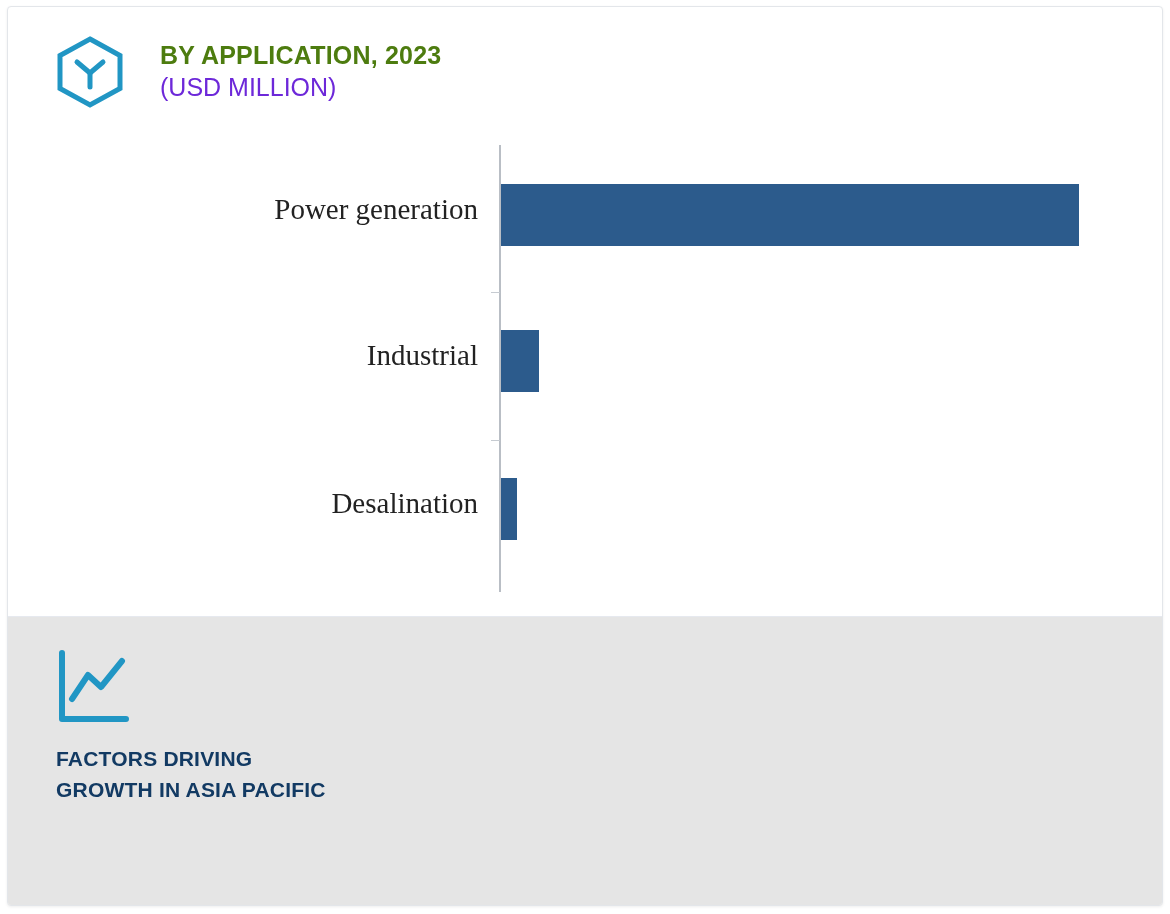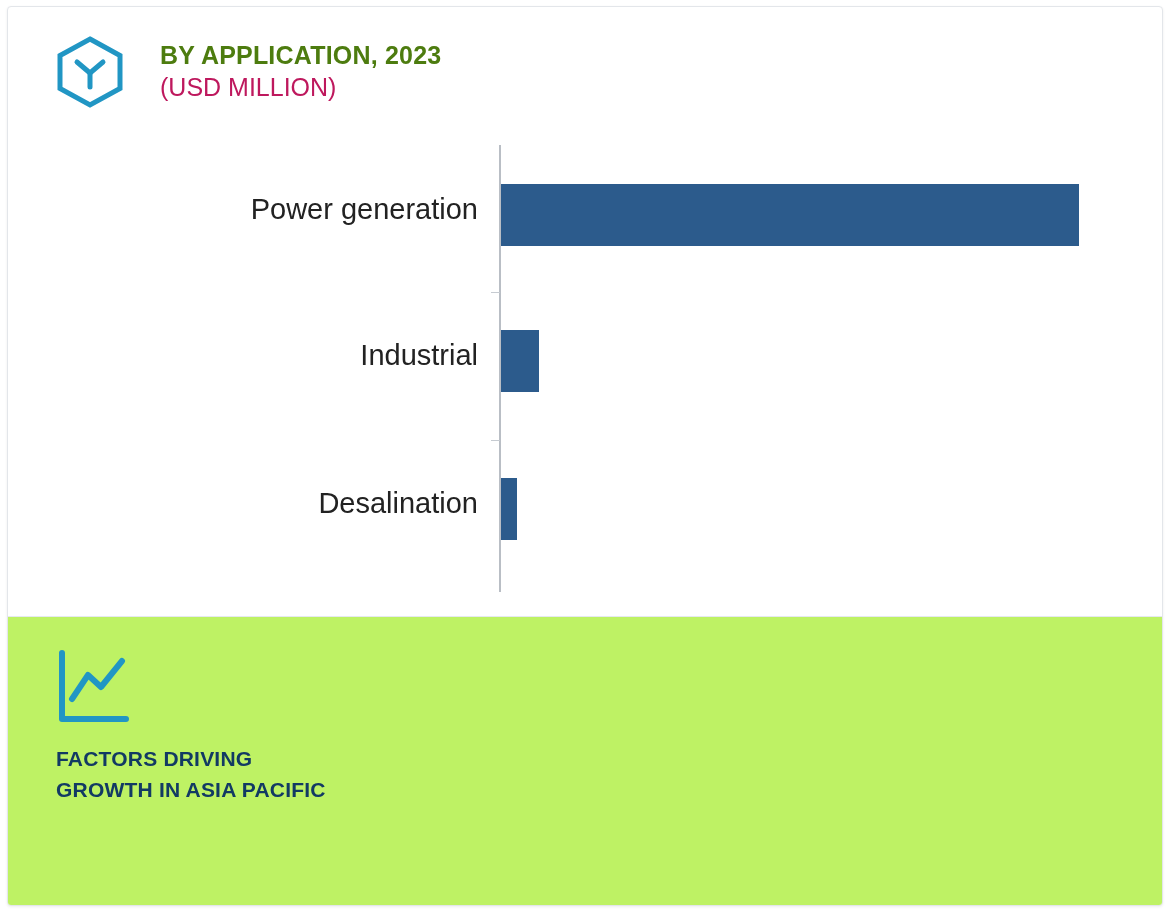--- a/index.html
+++ b/index.html
@@ -50,21 +50,21 @@
     font-size: 25px;
     font-weight: bold;
     letter-spacing: 0.2px;
     line-height: 30px;
     color: #4d7c0f;
   }
   .header-sub {
     font-size: 25px;
     font-weight: normal;
     line-height: 30px;
-    color: #be185d;
+    color: #6d28d9;
     margin-top: 2px;
   }
 
   
   .chart-area {
     position: absolute;
     left: 0;
     top: 125px;
     width: 100%;
     height: 480px;
@@ -91,35 +91,36 @@
     height: 100px;
   }
   .bar-label {
     position: absolute;
     left: 0;
     width: 470px;
     text-align: right;
     font-size: 29px;
     color: #222222;
     line-height: 34px;
+    font-family: Liberation Serif, serif;
   }
   .bar {
     position: absolute;
     left: 493px;
     background: #2c5b8c;
   }
 
   
   .bottom {
     position: absolute;
     left: 0;
     bottom: 0;
     width: 100%;
     height: 288px;
-    background: #bef264;
+    background: #e5e5e5;
     border-top: 1px solid #e6e9ef;
   }
   .trend-icon {
     position: absolute;
     left: 48px;
     top: 32px;
     width: 74px;
     height: 76px;
   }
   .factors-title {

